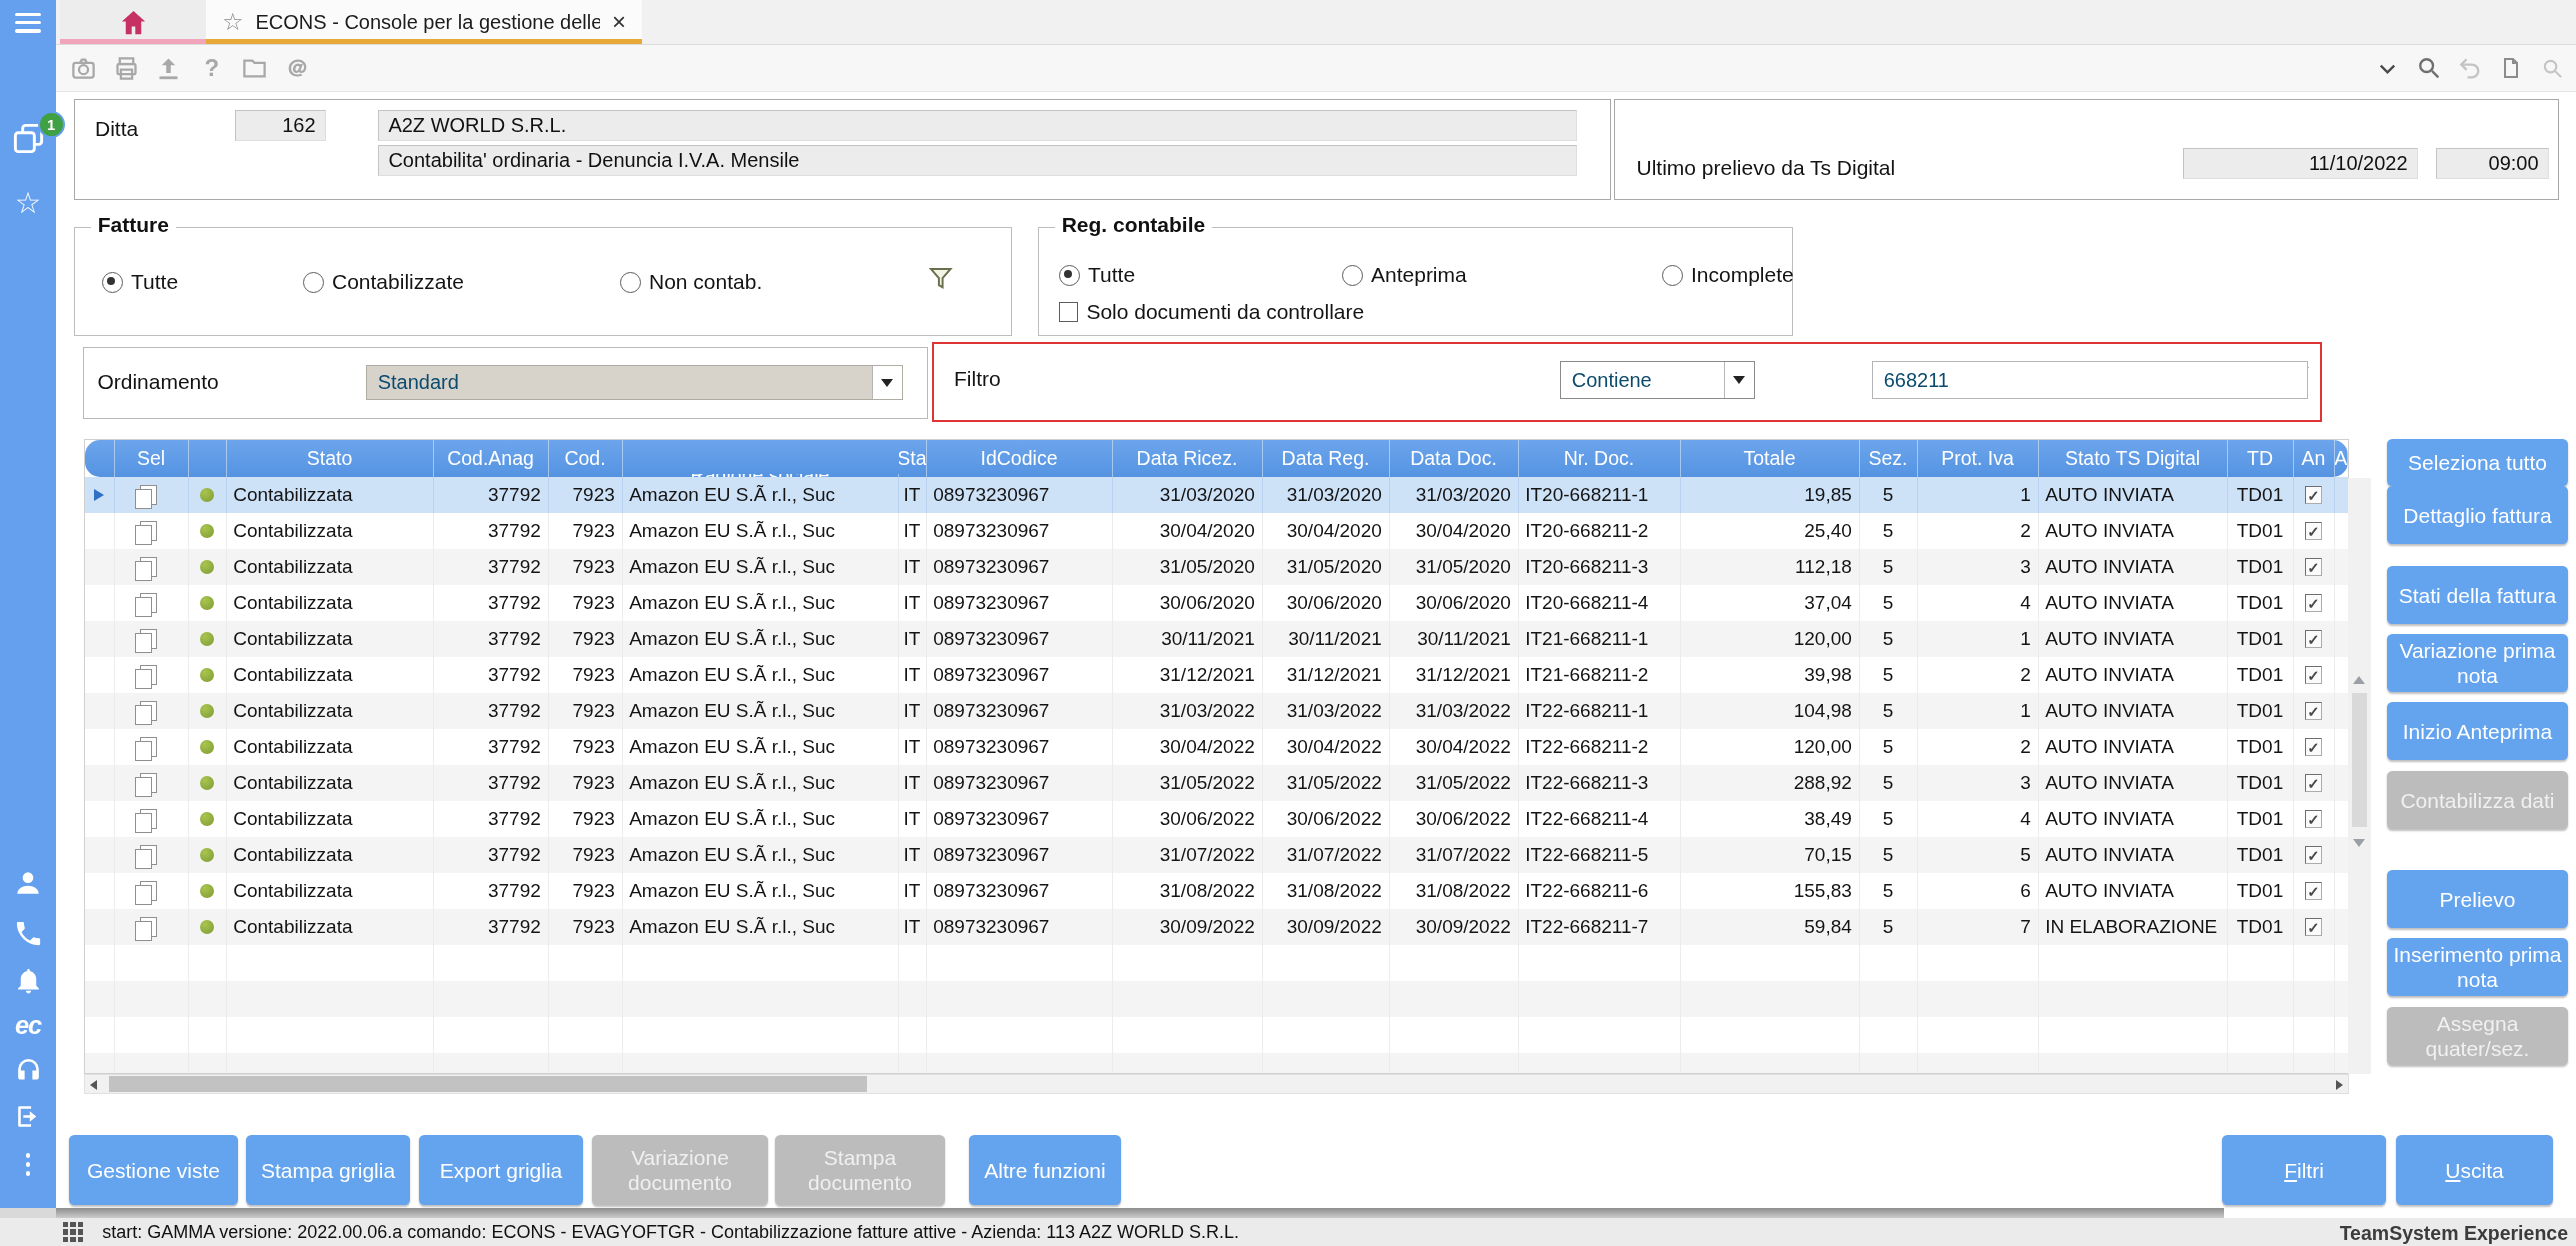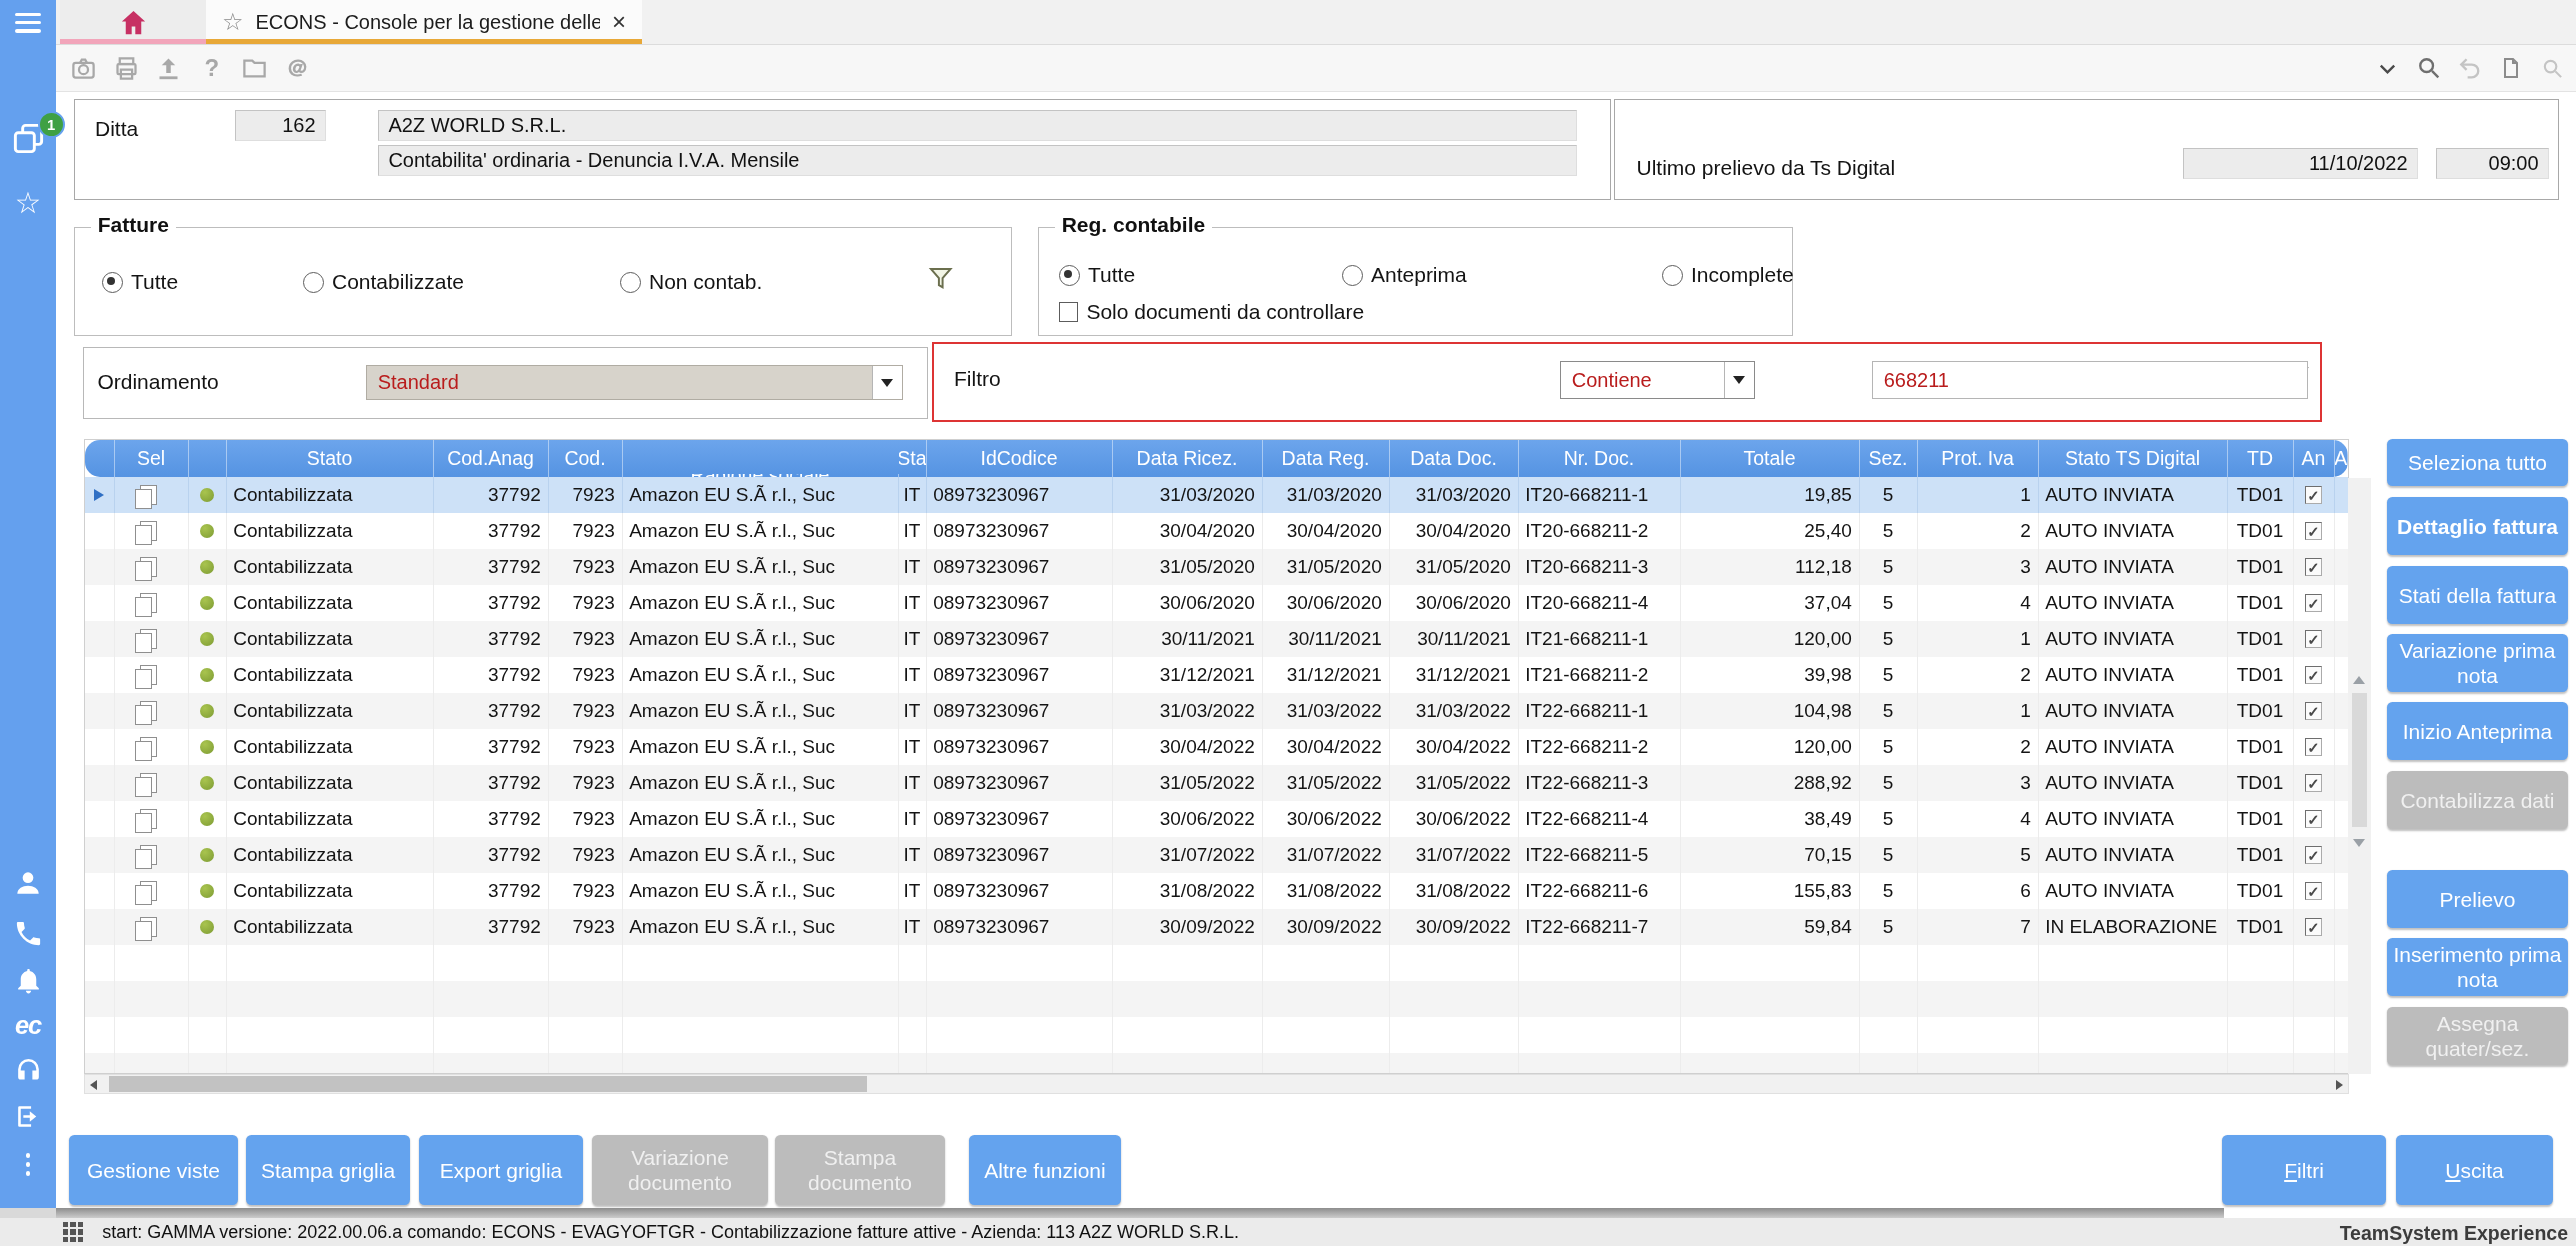--- a/index.html
+++ b/index.html
@@ -44,21 +44,21 @@
   .grp{position:absolute;border:1.3px solid #bdbdbd;background:#fff;}
   .grp-title{position:absolute;top:-14.8px;left:16px;background:#fff;padding:0 6.7px;font-size:21px;font-weight:bold;color:#111;white-space:nowrap;}
   .radio{width:19px;height:19px;border-radius:50%;border:1.3px solid #5c5c5c;background:#fff;position:relative;flex:none;}
   .radio.checked::after{content:"";position:absolute;left:4px;top:4px;width:8px;height:8px;border-radius:50%;background:#333;}
   .chk{width:17.4px;height:17.4px;border:1.3px solid #5c5c5c;background:#fff;flex:none;}
   .opt{position:absolute;display:flex;align-items:center;gap:8px;font-size:21px;color:#141414;white-space:nowrap;}
   .opt.disabled{color:#cbcbcb;}
   .opt.disabled .chk{border-color:#c2c2c2;}
 
   .select{position:absolute;box-sizing:border-box;display:flex;align-items:center;background:#fff;border:1.3px solid #8a8a8a;}
-  .select .txt{flex:1;padding:0 10.7px;font-size:20px;color:#b91c1c;white-space:nowrap;overflow:hidden;}
+  .select .txt{flex:1;padding:0 10.7px;font-size:20px;color:#0c4a6e;white-space:nowrap;overflow:hidden;}
   .select .arr{width:29.5px;align-self:stretch;border-left:1.3px solid #b5b5b5;display:flex;align-items:center;justify-content:center;background:#fff;}
   .caret{width:0;height:0;border-left:6px solid transparent;border-right:6px solid transparent;border-top:8px solid #222;}
   .caret.gray{border-top-color:#999;}
 
   .red-box{position:absolute;border:2.7px solid #dd3434;background:#fff;}
 
   
   .grid{position:absolute;left:84px;top:439px;width:2263px;border:1.3px solid #cfcfcf;box-sizing:content-box;}
   .g-head{display:flex;height:37px;background:linear-gradient(#6ca5ec,#5593e2);border-radius:15px;}
   .g-h{box-sizing:border-box;display:flex;align-items:center;justify-content:center;color:#fff;font-size:19.5px;
@@ -808,21 +808,21 @@
     <span class="tri-d"></span>
   </div>
   <div class="hscroll">
     <span class="tri-l"></span>
     <span class="hs-thumb"></span>
     <span class="tri-r"></span>
   </div>
 
   <div id="side-buttons">
       <div class="btn" style="left: 2387px; width: 181px; top: 439px; height: 47px;">Seleziona tutto</div>
-      <div class="btn" style="left: 2387px; width: 181px; top: 497px; height: 58px; font-weight: bold;">Dettaglio fattura</div>
+      <div class="btn" style="left: 2387px; width: 181px; top: 486px; height: 58px;">Dettaglio fattura</div>
       <div class="btn" style="left: 2387px; width: 181px; top: 566px; height: 58px;">Stati della fattura</div>
       <div class="btn" style="left: 2387px; width: 181px; top: 634px; height: 58px;">Variazione prima nota</div>
       <div class="btn" style="left: 2387px; width: 181px; top: 702px; height: 58px;">Inizio Anteprima</div>
       <div class="btn disabled" style="left: 2387px; width: 181px; top: 771px; height: 58px;">Contabilizza dati</div>
       <div class="btn" style="left: 2387px; width: 181px; top: 870px; height: 58px;">Prelievo</div>
       <div class="btn" style="left: 2387px; width: 181px; top: 938px; height: 58px;">Inserimento prima nota</div>
       <div class="btn disabled" style="left: 2387px; width: 181px; top: 1007px; height: 58px;">Assegna quater/sez.</div>
     </div>
 
   <div id="bottom-buttons">

